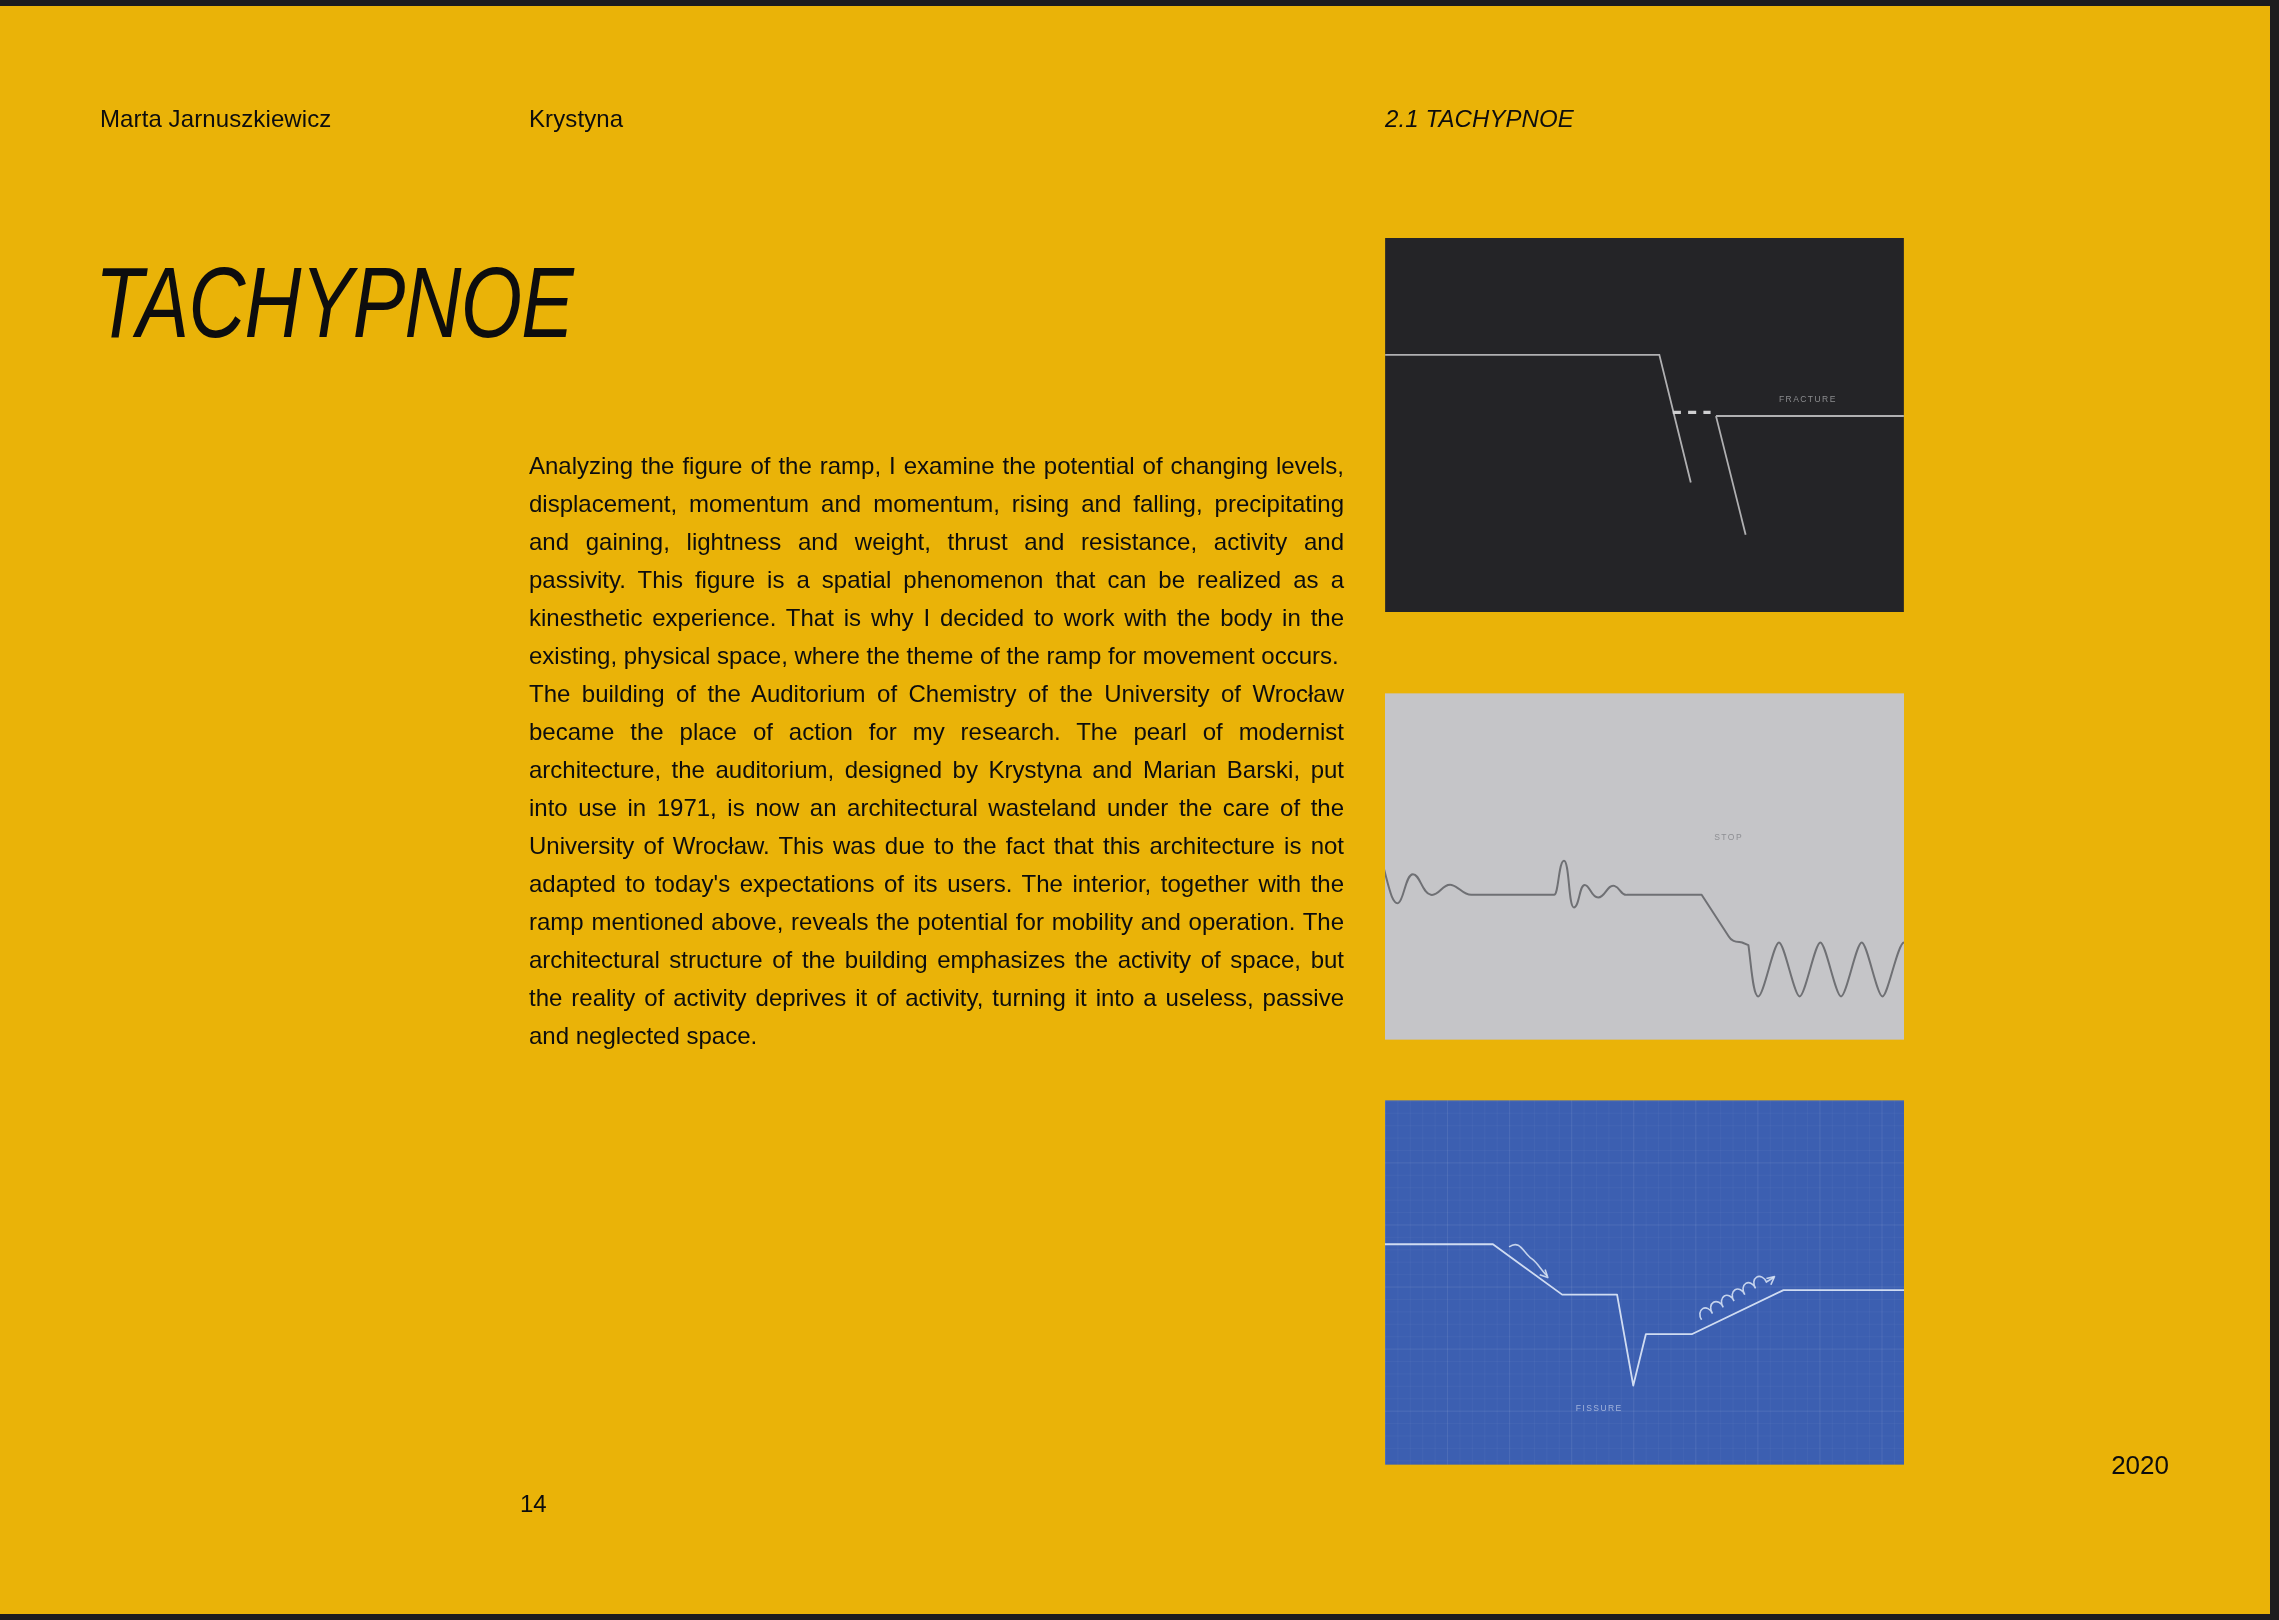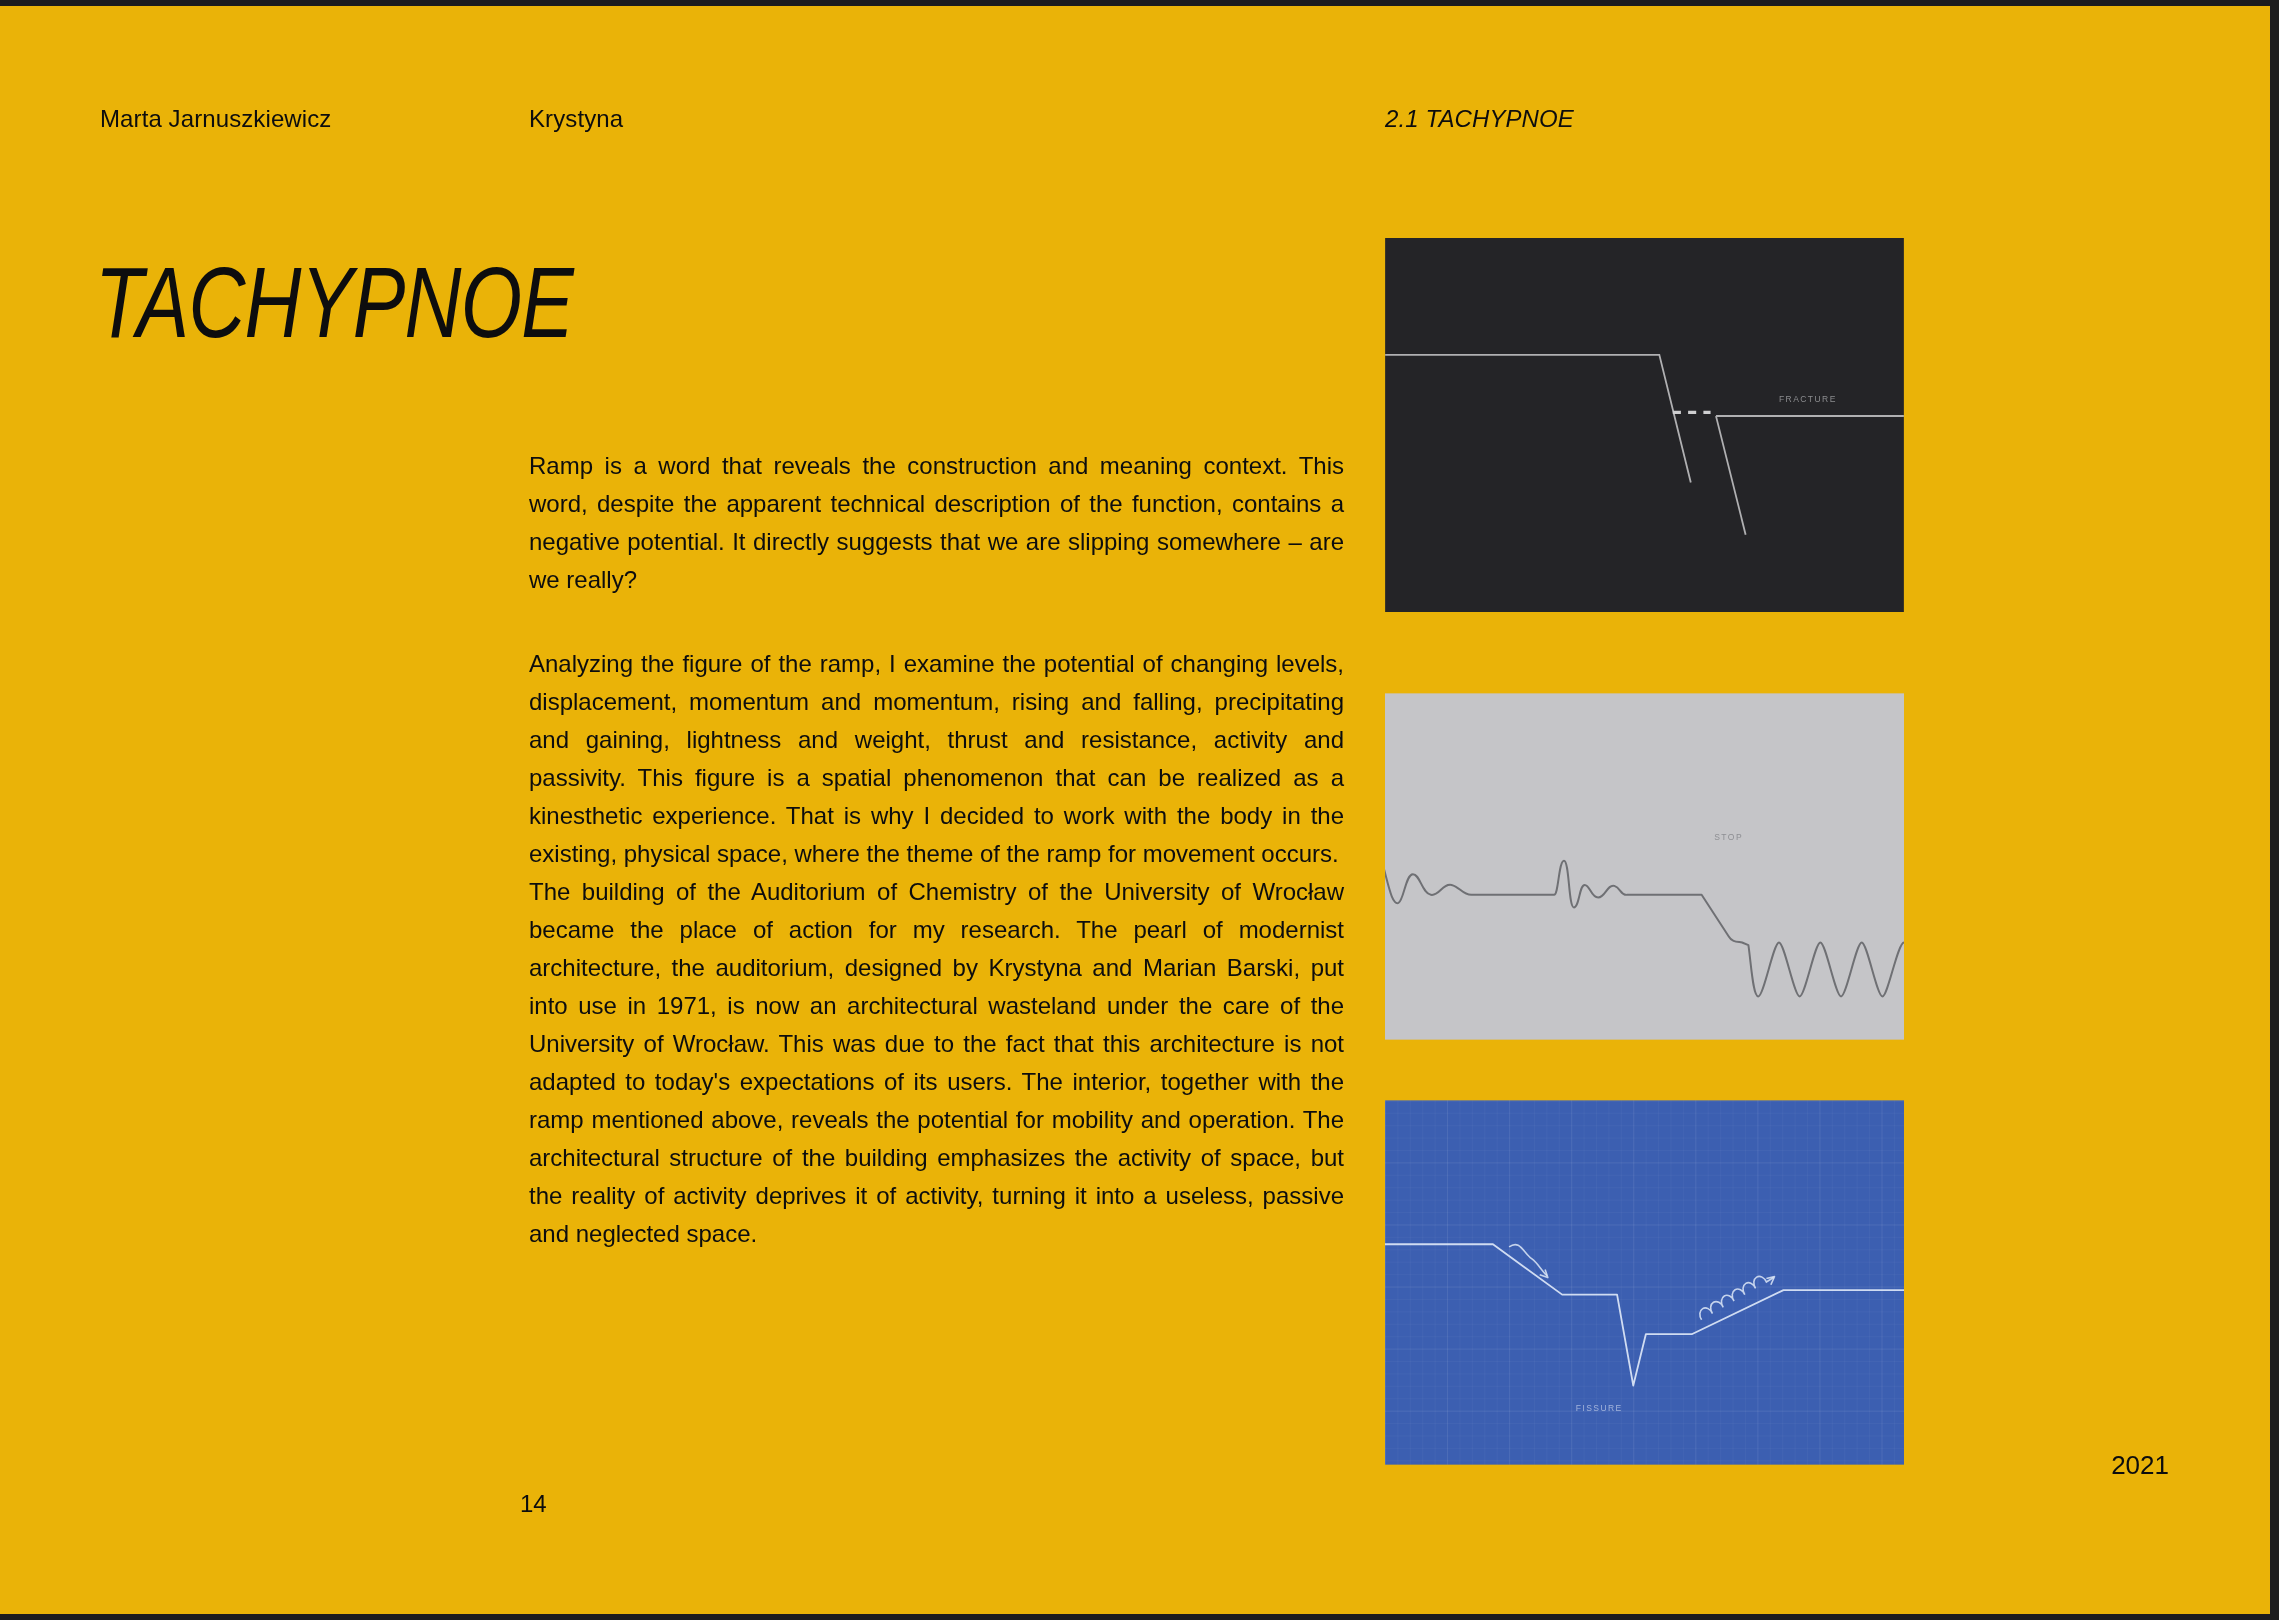--- a/index.html
+++ b/index.html
@@ -51,21 +51,20 @@
   <div class="bar bottom"></div>
   <div class="bar right"></div>
 
   <div class="hdr author">Marta Jarnuszkiewicz</div>
   <div class="hdr section">Krystyna</div>
   <div class="hdr crumb">2.1 TACHYPNOE</div>
 
   <h1 class="title">TACHYPNOE</h1>
 
   <div class="copy">
-    <p class="gap">Ramp is a word that reveals the construction and meaning context. This word, despite the apparent technical description of the function, contains a negative potential. It directly suggests that we are slipping somewhere – are we really?</p>
     <p>Analyzing the figure of the ramp, I examine the potential of changing levels, displacement, momentum and momentum, rising and falling, precipitating and gaining, lightness and weight, thrust and resistance, activity and passivity. This figure is a spatial phenomenon that can be realized as a kinesthetic experience. That is why I decided to work with the body in the existing, physical space, where the theme of the ramp for movement occurs.</p>
     <p>The building of the Auditorium of Chemistry of the University of Wrocław became the place of action for my research. The pearl of modernist architecture, the auditorium, designed by Krystyna and Marian Barski, put into use in 1971, is now an architectural wasteland under the care of the University of Wrocław. This was due to the fact that this architecture is not adapted to today's expectations of its users. The interior, together with the ramp mentioned above, reveals the potential for mobility and operation. The architectural structure of the building emphasizes the activity of space, but the reality of activity deprives it of activity, turning it into a useless, passive and neglected space.</p>
   </div>
 
   <div class="figs">
 
     <figure class="fig fig-dark">
       <svg width="519" height="374" viewBox="0 0 577 416" xmlns="http://www.w3.org/2000/svg">
         <rect x="0" y="0" width="577" height="416" fill="#242427"></rect>
         <path d="M0 130 H305 L340 272" fill="none" stroke="#b0b0b2" stroke-width="2"></path>
@@ -134,17 +133,17 @@
                  a7 9 -25 1 1 12 -7
                  a7 9 -25 1 1 12 -7
                  l8 -5" fill="none" stroke="#dde7f7" stroke-opacity="0.85" stroke-width="1.8"></path>
         <path d="M424 198 L433 196 L429 205" fill="none" stroke="#dde7f7" stroke-opacity="0.85" stroke-width="1.8" stroke-linejoin="round"></path>
         <text class="caption" x="212" y="345" fill="#b3c1e2" fill-opacity="0.85">FISSURE</text>
       </svg>
     </figure>
 
   </div>
 
-  <div class="year">2021</div>
+  <div class="year">2020</div>
   <div class="pagenum">14</div>
 
 </div>
 
 
 </body></html>

